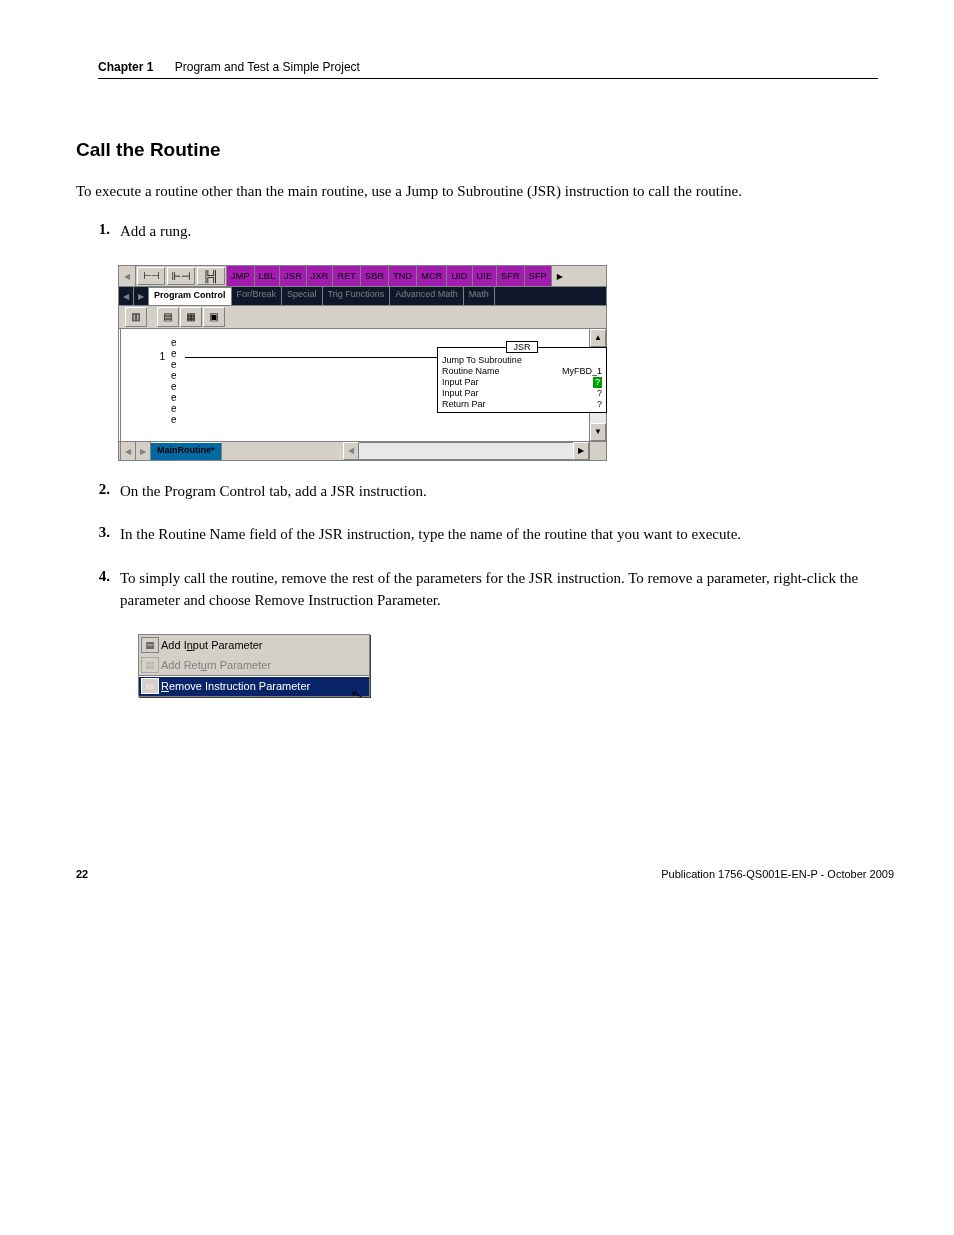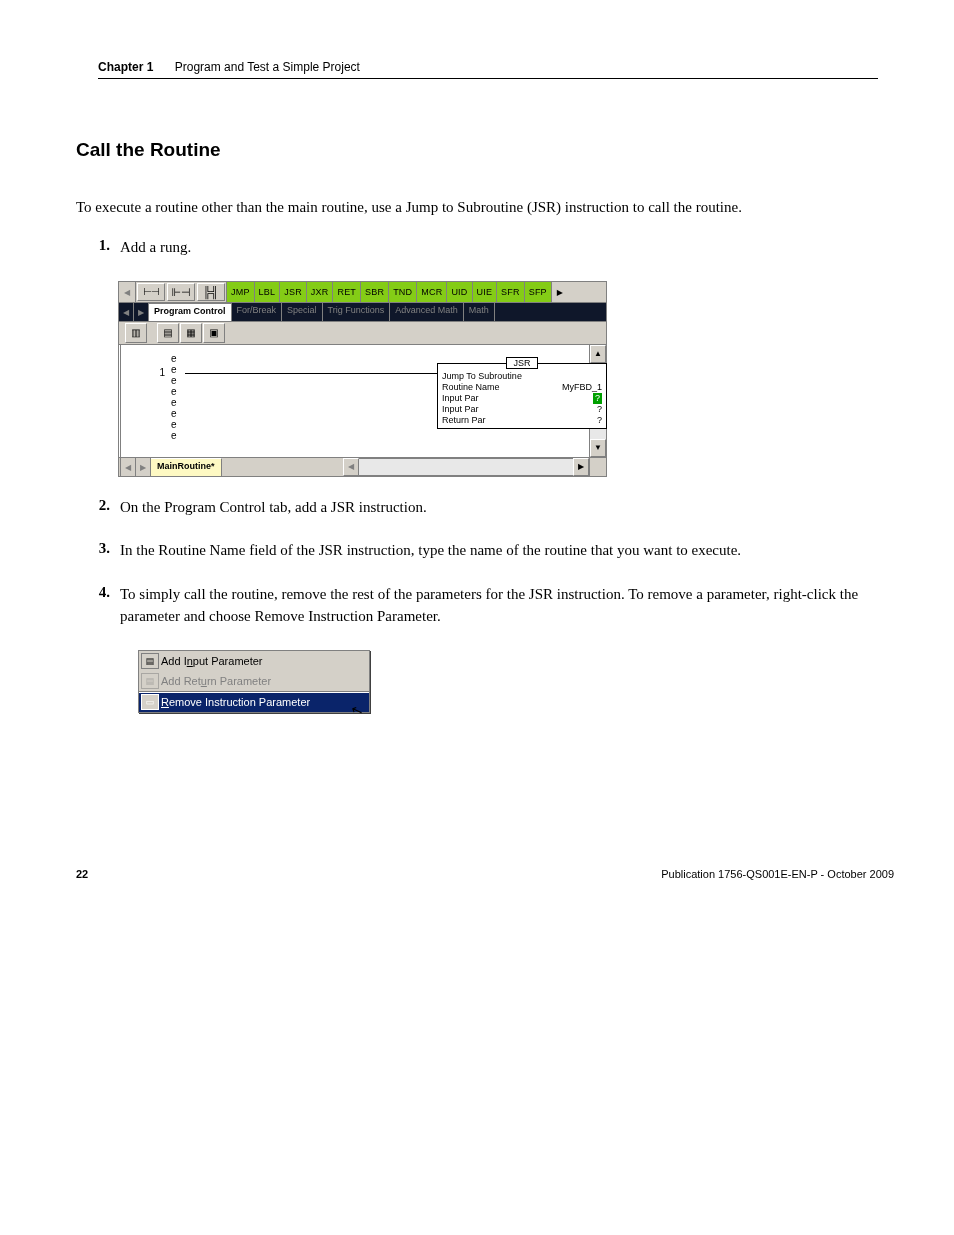--- a/index.html
+++ b/index.html
@@ -22,21 +22,21 @@
     border-bottom: 1px solid #000;
     padding-bottom: 4px;
     margin-bottom: 60px;
     margin-left: 22px;
   }
   .running-head .chap { font-weight: bold; margin-right: 18px; }
   .section-title {
     font-family: Arial, Helvetica, sans-serif;
     font-weight: bold;
     font-size: 19px;
-    margin: 0 0 36px 0;
+    margin: 0 0 20px 0;
   }
   .intro { margin: 0 0 18px 0; line-height: 1.45; }
   .steps { list-style: none; padding: 0; margin: 0; }
   .steps > li { display: flex; margin-bottom: 22px; }
   .step-num { width: 34px; text-align: right; font-weight: bold; padding-right: 10px; }
   .step-body { flex: 1; line-height: 1.45; }
   .screenshot {
     margin: 6px 0 20px 42px;
   }
 
@@ -70,21 +70,21 @@
     margin: 1px;
     display:flex; align-items:center; justify-content:center;
     background:#d4d0c8;
   }
   .inst-btn {
     padding: 0 4px;
     border-left: 1px solid #808080;
     display:flex; align-items:center; justify-content:center;
     font-size: 9px;
     letter-spacing: 0.2px;
-    background:#84cc16;
+    background:#a21caf;
   }
   .tab-row {
     display:flex;
     height: 18px;
     border-left:1px solid #808080;
     border-right:1px solid #808080;
     border-bottom:1px solid #808080;
     background:#0f172a;
     align-items: stretch;
     font-size: 9px;
@@ -205,21 +205,21 @@
     border-right:1px solid #808080;
     border-bottom:1px solid #808080;
     background:#d4d0c8;
     display:flex;
     align-items:stretch;
     font-size:9px;
   }
   .routine-tab {
     padding: 2px 6px 0 6px;
     font-weight: bold;
-    background:#fef9c3;
+    background:#0369a1;
     border-right:1px solid #808080;
     border-top:1px solid #fff;
   }
   .hscroll {
     flex:1;
     display:flex;
     align-items:stretch;
     margin-left: auto;
     max-width: 246px;
   }

